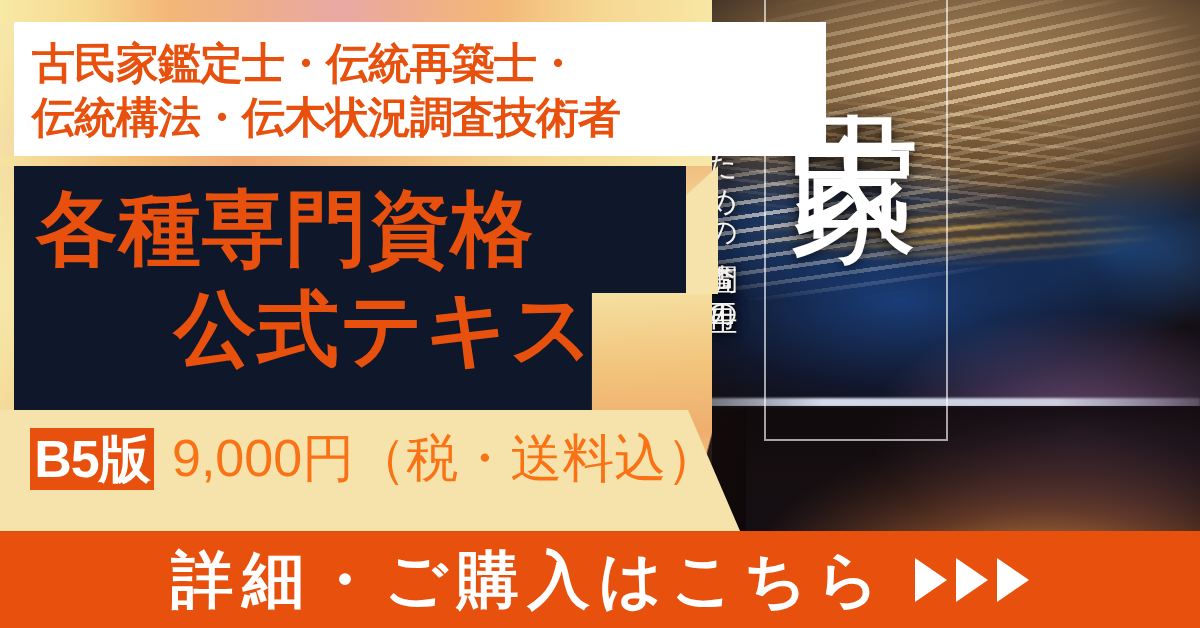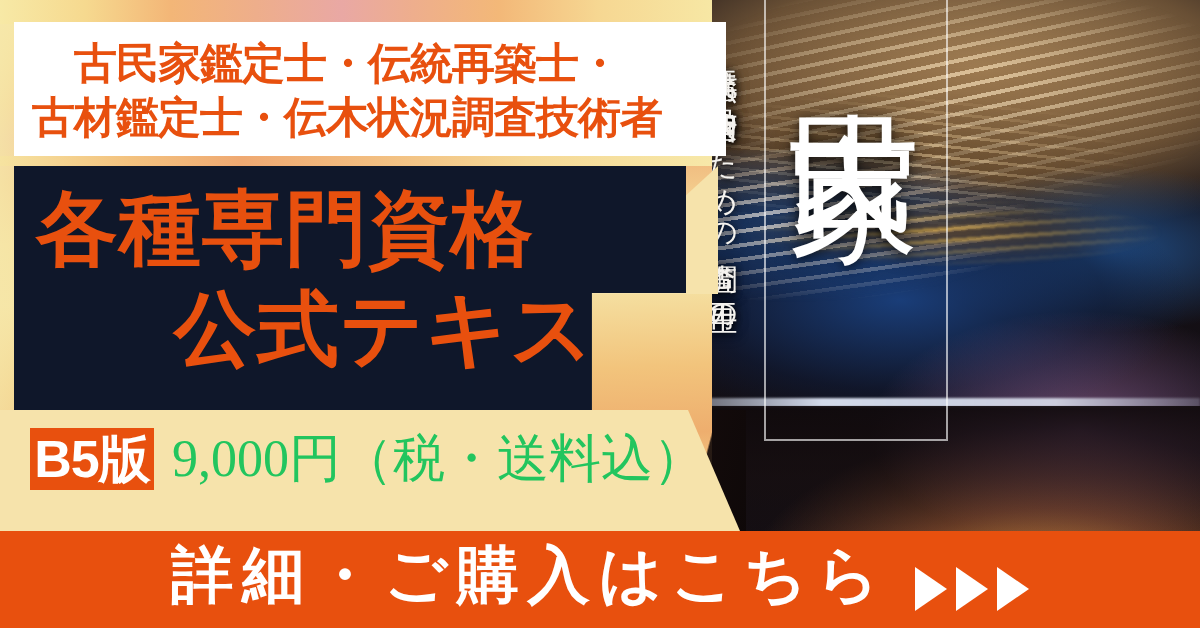--- a/index.html
+++ b/index.html
@@ -133,24 +133,23 @@
   
   .top-band {
     position:absolute; left:0; top:0; width:712px; height:24px;
     background:linear-gradient(90deg,
       #f7e9a6 0%, #f6d98f 12%, #f3b677 24%, #eeae8b 36%,
       #e9a8a4 48%, #eeae8d 58%, #f3b878 70%, #f6d792 84%, #f7e7a4 100%);
   }
 
   
   .card-credentials {
-    position:absolute; left:14px; top:22px; width:712px; height:134px;
+    position:absolute; left:14px; top:22px; width:812px; height:134px;
     background:#ffffff;
     clip-path:polygon(0 0, 100% 0, 100% 100%, 0 100%);
-    text-align:center;
   }
   .credentials-text {
     position:absolute; left:18px; top:14px;
     font-size:43px; line-height:1.26; font-weight:700;
     color:#e8500e; letter-spacing:-1px; white-space:nowrap;
   }
 
   
   .seam {
     position:absolute; left:0; top:156px; width:712px; height:10px;
@@ -193,30 +192,30 @@
     background:#e8500e;
     display:flex; align-items:center; justify-content:center;
   }
   .badge-b5-label {
     font-size:52px; font-weight:700; color:#ffffff; letter-spacing:-1px;
     line-height:1;
   }
   .price-text {
     position:absolute; left:172px; top:430px;
     font-size:52px; line-height:1.1; font-weight:400;
-    color:#22c55e; letter-spacing:0; white-space:nowrap;font-family:Liberation Serif, serif;
+    color:#f97316; letter-spacing:0; white-space:nowrap;
   }
 
   
   .cta-bar {
     position:absolute; left:0; top:531px; width:1200px; height:97px;
     background:#e8500e;
     display:flex; align-items:center; justify-content:center;
   }
-  .cta-inner { display:flex; align-items:flex-end; gap:26px;font-family:Liberation Mono, monospace; }
+  .cta-inner { display:flex; align-items:center; gap:26px; }
   .cta-label {
     font-size:62px; font-weight:700; color:#ffffff;
     letter-spacing:9px; line-height:1; white-space:nowrap;
   }
   .cta-arrows { display:flex; align-items:center; gap:9px; }
   .arrow {
     width:0; height:0;
     border-top:22px solid transparent;
     border-bottom:22px solid transparent;
     border-left:32px solid #ffffff;
@@ -247,21 +246,21 @@
   <div class="book-title">古民家</div>
 
   <div class="book-subtitle">伝統構法、古民家活用のための調査と再生の</div>
 
   <div class="warm-bg"></div>
   <div class="top-band"></div>
 
   <div class="card-credentials">
     <div class="credentials-text">
       <div>古民家鑑定士・伝統再築士・</div>
-      <div>古材鑑定士・伝木状況調査技術者</div>
+      <div>伝統構法・伝木状況調査技術者</div>
     </div>
   </div>
 
   <div class="seam"></div>
 
   <div class="headline-wedge"></div>
   <div class="card-headline">
     <div class="headline-1">各種専門資格</div>
     <div class="headline-2">公式テキスト</div>
   </div>

